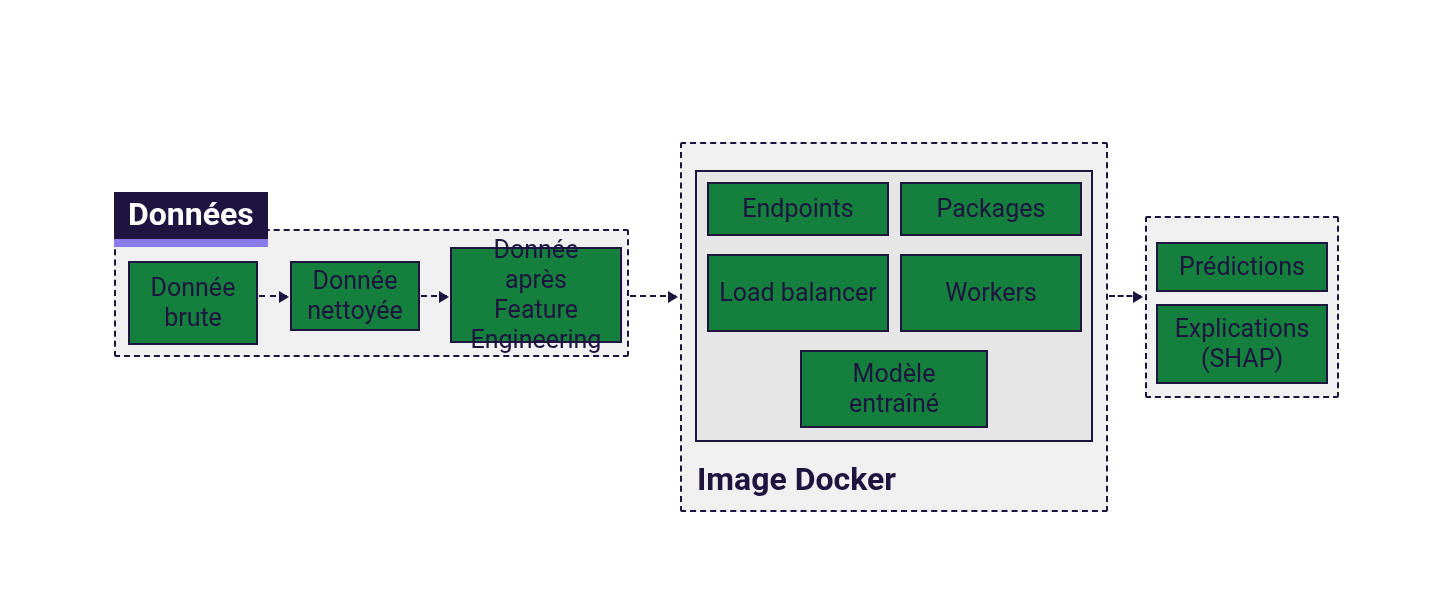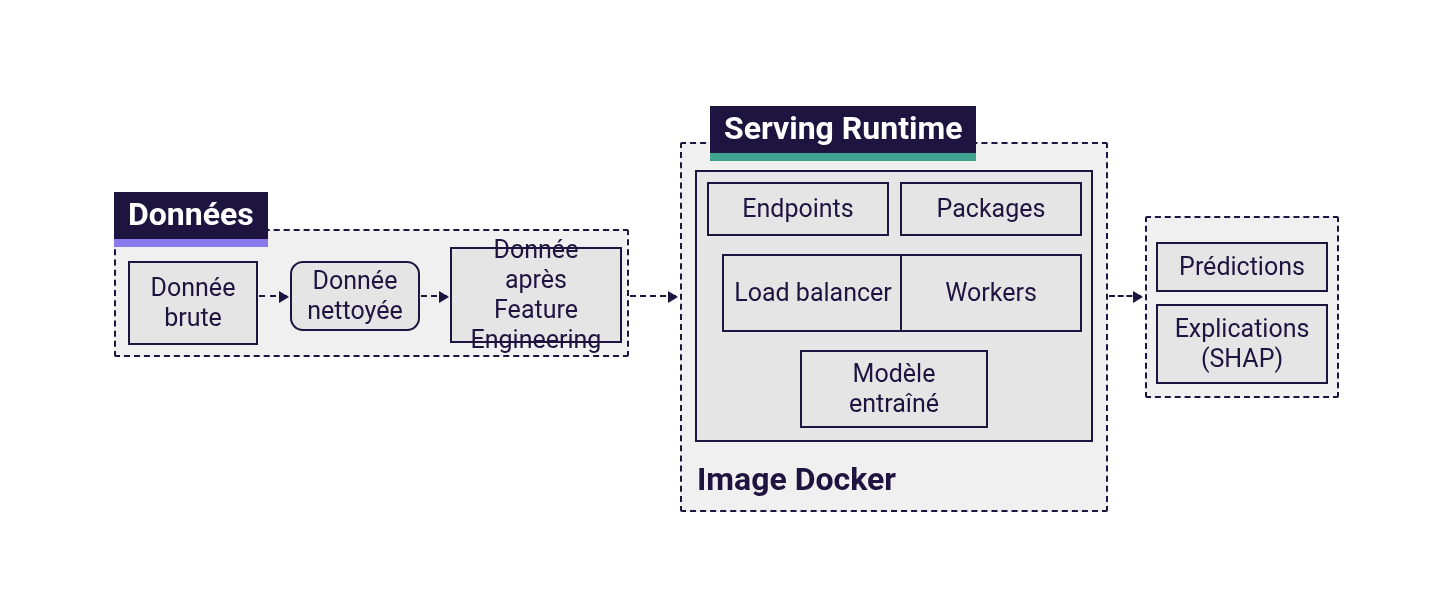--- a/index.html
+++ b/index.html
@@ -43,21 +43,21 @@
   .badge::after {
     content: "";
     position: absolute;
     left: 0; right: 0; bottom: -8px;
     height: 8px;
     background: var(--accent);
   }
   
   .card {
     position: absolute;
-    background: #e5e5e5;
+    background: #15803d;
     border: 2px solid #1e1440;
     display: flex;
     align-items: center;
     justify-content: center;
     text-align: center;
     font-size: 25px;
     line-height: 1.2;
     color: #1e1440;
     padding: 4px 8px;
   }
@@ -87,44 +87,43 @@
 <body>
 
 <div class="canvas">
 
   <div class="group" style="left:114px; top:229px; width:515px; height:128px;"></div>
   <div class="badge" style="left:114px; top:192px; --accent:#8a7bed;">Données</div>
 
   <div class="card" style="left:128px; top:261px; width:130px; height:84px;">
     <span>Donnée brute</span>
   </div>
-  <div class="card" style="left:290px; top:261px; width:130px; height:70px;border-radius:13px;">
+  <div class="card" style="left:290px; top:261px; width:130px; height:70px;">
     <span>Donnée nettoyée</span>
   </div>
   <div class="card" style="left:450px; top:247px; width:172px; height:96px;">
     <span>Donnée après Feature Engineering</span>
   </div>
 
   <div class="arrow" style="left:259px; top:295px; width:28px;"></div>
   <div class="arrow" style="left:421px; top:295px; width:26px;"></div>
 
   <div class="arrow" style="left:630px; top:295px; width:46px;"></div>
 
   <div class="group" style="left:680px; top:142px; width:428px; height:370px;"></div>
-  <div class="badge" style="left:710px; top:106px; --accent:#3fa38f;">Serving Runtime</div>
 
   <div class="group-inner" style="left:695px; top:170px; width:398px; height:272px;"></div>
 
   <div class="card" style="left:707px; top:182px; width:182px; height:54px;">
     <span>Endpoints</span>
   </div>
   <div class="card" style="left:900px; top:182px; width:182px; height:54px;">
     <span>Packages</span>
   </div>
-  <div class="card" style="left:722px; top:254px; width:182px; height:78px;">
+  <div class="card" style="left:707px; top:254px; width:182px; height:78px;">
     <span>Load balancer</span>
   </div>
   <div class="card" style="left:900px; top:254px; width:182px; height:78px;">
     <span>Workers</span>
   </div>
   <div class="card" style="left:800px; top:350px; width:188px; height:78px;">
     <span>Modèle entraîné</span>
   </div>
 
   <div class="caption" style="left:697px; top:460px;">Image Docker</div>

